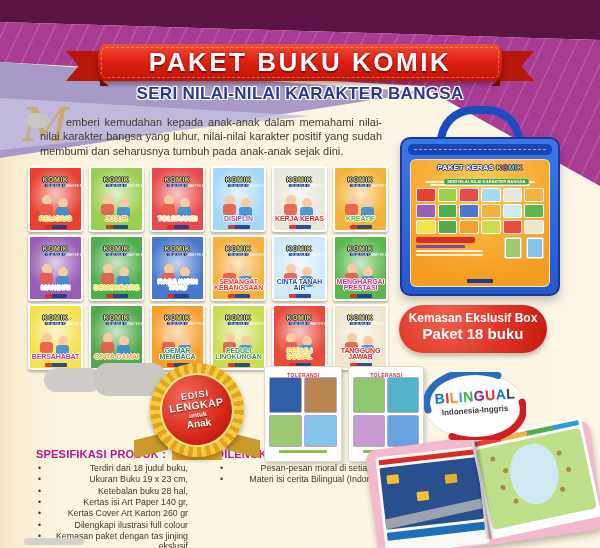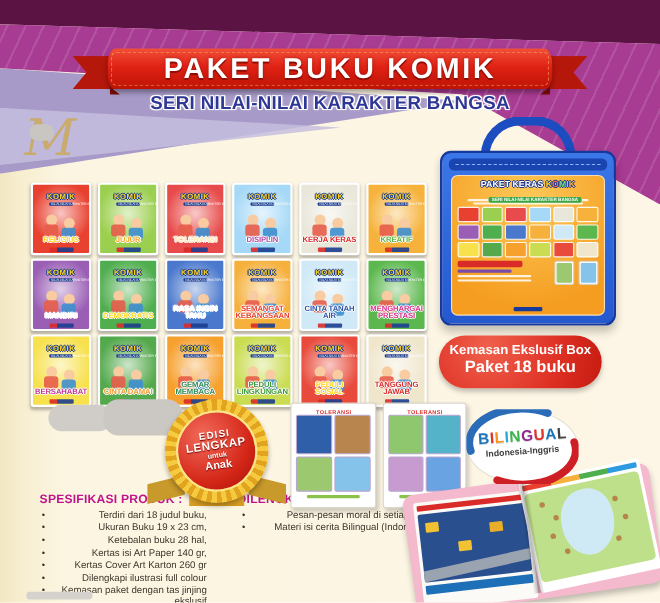--- a/index.html
+++ b/index.html
@@ -184,20 +184,21 @@
   <div class="abs tail tail-r"></div>
   <div class="abs fold fold-l"></div>
   <div class="abs fold fold-r"></div>
   <div class="abs ribbon">
     <div class="ribbon-text">PAKET BUKU KOMIK</div>
   </div>
   <div class="abs subtitle">SERI NILAI-NILAI KARAKTER BANGSA</div>
 
   <div class="abs dropcap">M</div>
   <div class="abs blob blob-a"></div>
+  <div class="abs intro">emberi kemudahan kepada anak-anak dalam memahami nilai-nilai karakter bangsa yang luhur, nilai-nilai karakter positif yang sudah membumi dan seharusnya tumbuh pada anak-anak sejak dini.</div>
 
   <div class="abs grid">
       <div class="book-cover" style="background: rgb(232, 65, 47);">
     <div class="cover-head">
       <span class="cover-komik">KOMIK</span>
       <span class="cover-headsub">NILAI-NILAI KARAKTER BANGSA</span>
     </div>
     <div class="cover-art"></div>
     <div class="cover-title" style="color: rgb(255, 213, 30);">RELIGIUS</div>
     <div class="cover-foot">

